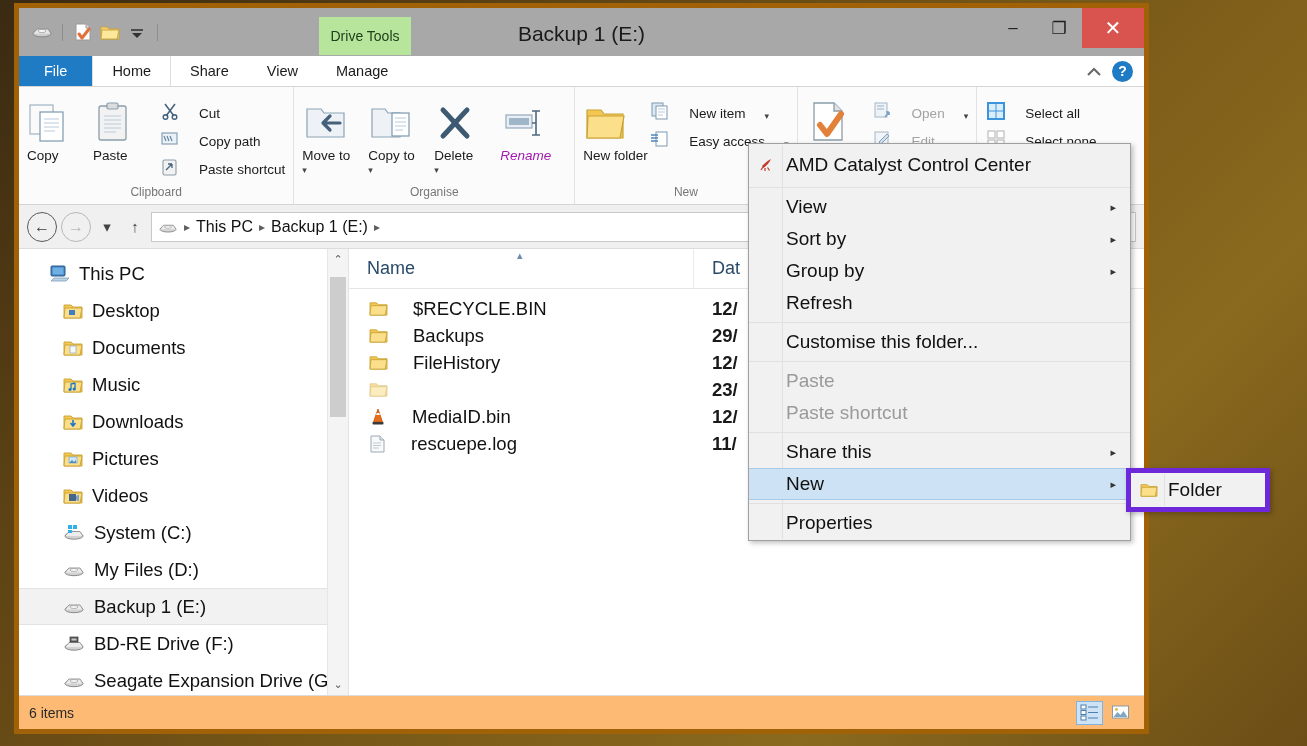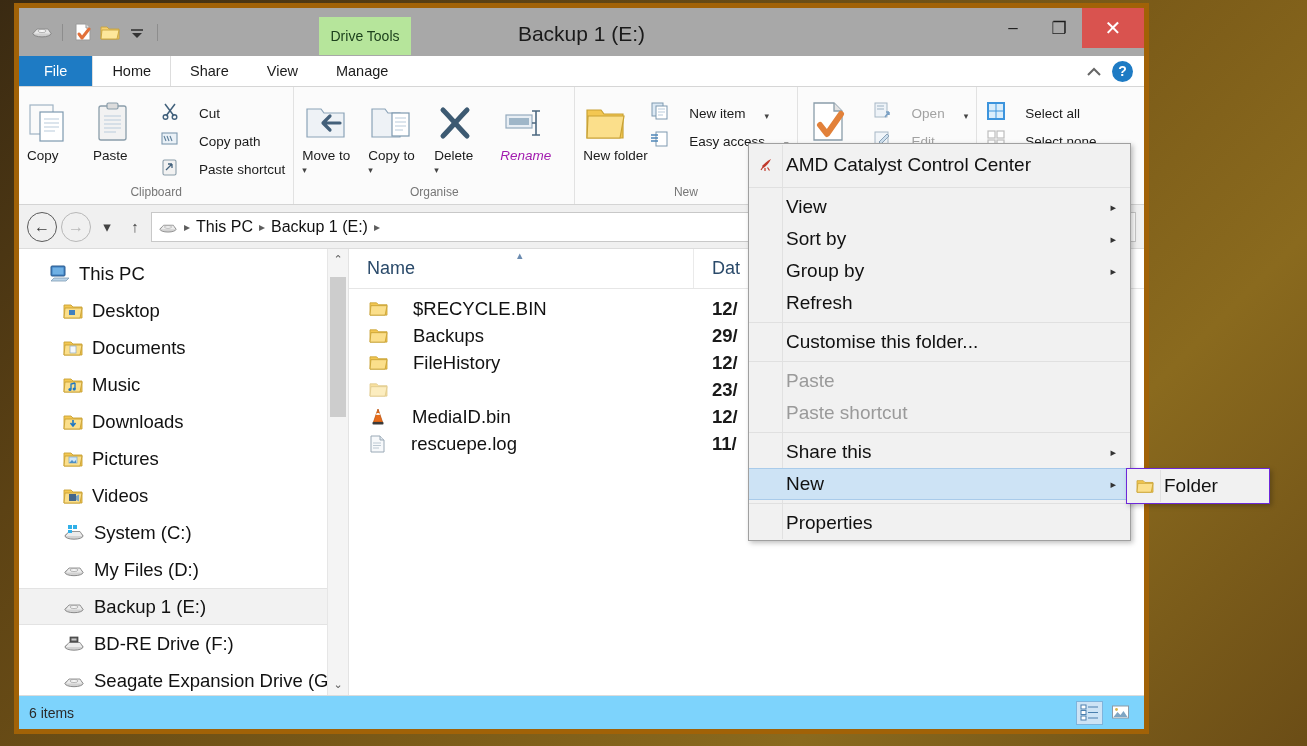--- a/index.html
+++ b/index.html
@@ -177,21 +177,21 @@
   .rows { padding-top: 6px; }
   .frow {
     height: 27px; display: flex; align-items: center;
     font-size: 18.5px; color: #111; cursor: default;
   }
   .fname { width: 345px; display: flex; align-items: center; gap: 25px; padding-left: 20px; }
   .fdate { padding-left: 18px; color: #1a1a1a; white-space: nowrap; overflow: hidden; font-weight: bold; }
   .fname.dim { color: #6f6f6f; }
   
   .status {
-    height: 34px; background: #7dd3fc; border-top: 1px solid #dcdcdc;
+    height: 34px; background: #fdba74; border-top: 1px solid #dcdcdc;
     display: flex; align-items: center; padding: 0 10px;
     font-size: 14px; color: #2a2a2a;
   }
   .status .spacer { flex: 1; }
   .viewbtn {
     width: 27px; height: 24px; margin-left: 4px;
     display: flex; align-items: center; justify-content: center;
     cursor: default;
   }
   .viewbtn.active { background: #cde3f5; border: 1px solid #7eb4dd; }
@@ -213,21 +213,21 @@
   }
   .mi.tall { height: 39px; }
   .mi.dim { color: #9a9a9a; }
   .mi.hl { background: #cde3f5; border-top: 1px solid #a9cbea; border-bottom: 1px solid #a9cbea; }
   .mi .sub-arrow { position: absolute; right: 14px; font-size: 11px; color: #333; }
   .mi .micon { position: absolute; left: 8px; width: 20px; height: 20px; display:flex; align-items:center; justify-content:center;}
   .msep { height: 1px; background: #e0e0e0; margin: 3px 0 3px 0; position: relative; z-index: 2; }
   
   .submenu {
     position: absolute; left: 1126px; top: 468px; width: 144px;
-    background: #f1f1f1; border: 1px solid #6d28d9;
+    background: #f1f1f1; border: 5px solid #6d28d9;
     box-shadow: 2px 2px 5px rgba(0,0,0,0.25);
     z-index: 50; padding: 1px 0;
   }
   .submenu .gutter {
     position: absolute; left: 1px; top: 1px; bottom: 1px; width: 33px;
     background: #f1f1f1; border-right: 1px solid #e1e1e1;
   }
   svg { display: block; }
 </style>
 </head>

